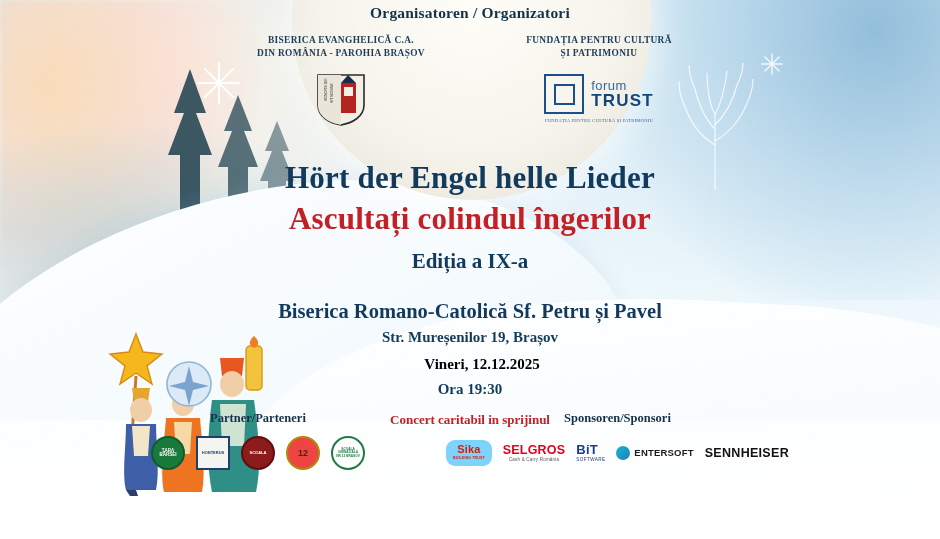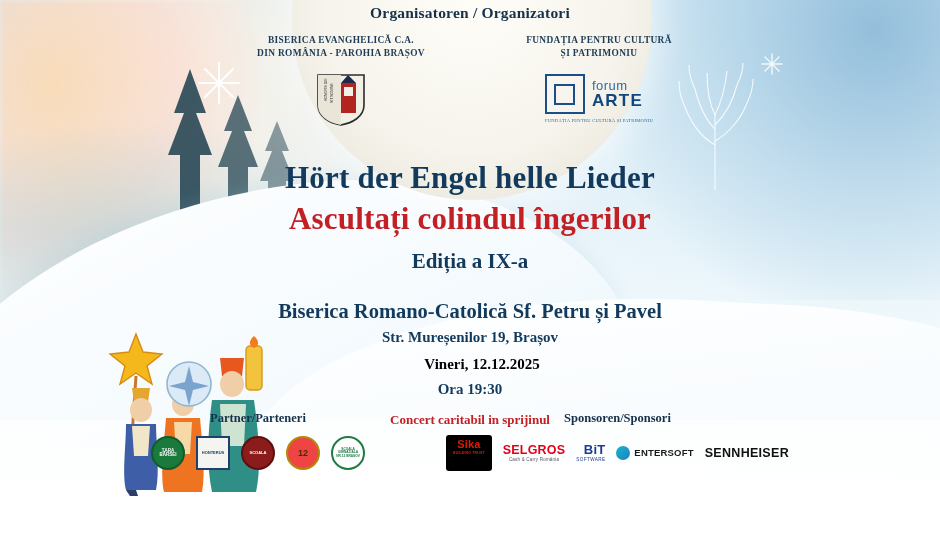--- a/index.html
+++ b/index.html
@@ -286,44 +286,44 @@
     line-height: 1;
     text-align: center;
   }
   .wordmark {
     font-family: "Liberation Sans", sans-serif;
     font-weight: bold;
     line-height: 1;
     letter-spacing: .2px;
   }
   .sika {
-    background: #000000;
+    background: #7dd3fc;
     color: #d81e05;
     font-size: 11px;
-    padding: 4px 7px 15px;
-    border-radius: 3px;
+    padding: 4px 7px 6px;
+    border-radius: 9px;
     position: relative;
   }
   .sika .slogan {
     display: block;
     font-size: 3.6px;
     color: #d81e05;
     letter-spacing: .1px;
     margin-top: 2px;
   }
   .selgros {
     color: #e2001a;
     font-size: 12.5px;
     text-align: center;
   }
   .selgros .sub { display:block; font-size: 4.5px; color:#555; font-weight: normal; margin-top:2px;}
   .bit {
     color: #1b3c8f;
     font-size: 13px;
-    text-align: right;
+    text-align: left;
   }
   .bit .sub { display:block; font-size:4.6px; color:#1b3c8f; font-weight: normal; letter-spacing:.4px; margin-top:2px;}
   .entersoft {
     display: flex; align-items: center; gap: 4px;
     color: #1a1a1a; font-size: 9.5px;
   }
   .entersoft .dot {
     width: 14px; height: 14px; border-radius: 50%;
     background: linear-gradient(135deg,#19b5c9,#1f7fc4);
   }
@@ -411,21 +411,21 @@
           <div>ȘI PATRIMONIU</div>
         </div>
         <div class="org-logo">
           <div>
             <div class="forum-arte">
               <div class="fa-mark">
                   <i></i>
                 </div>
               <div class="fa-words">
                 <div class="w1">forum</div>
-                <div class="w2">ARTE</div>
+                <div class="w2">TRUST</div>
               </div>
             </div>
             <div class="fa-sub">FUNDAȚIA PENTRU CULTURĂ ȘI PATRIMONIU</div>
           </div>
         </div>
       </div>
     </div>
   </div>
 
   <div class="main-text">

